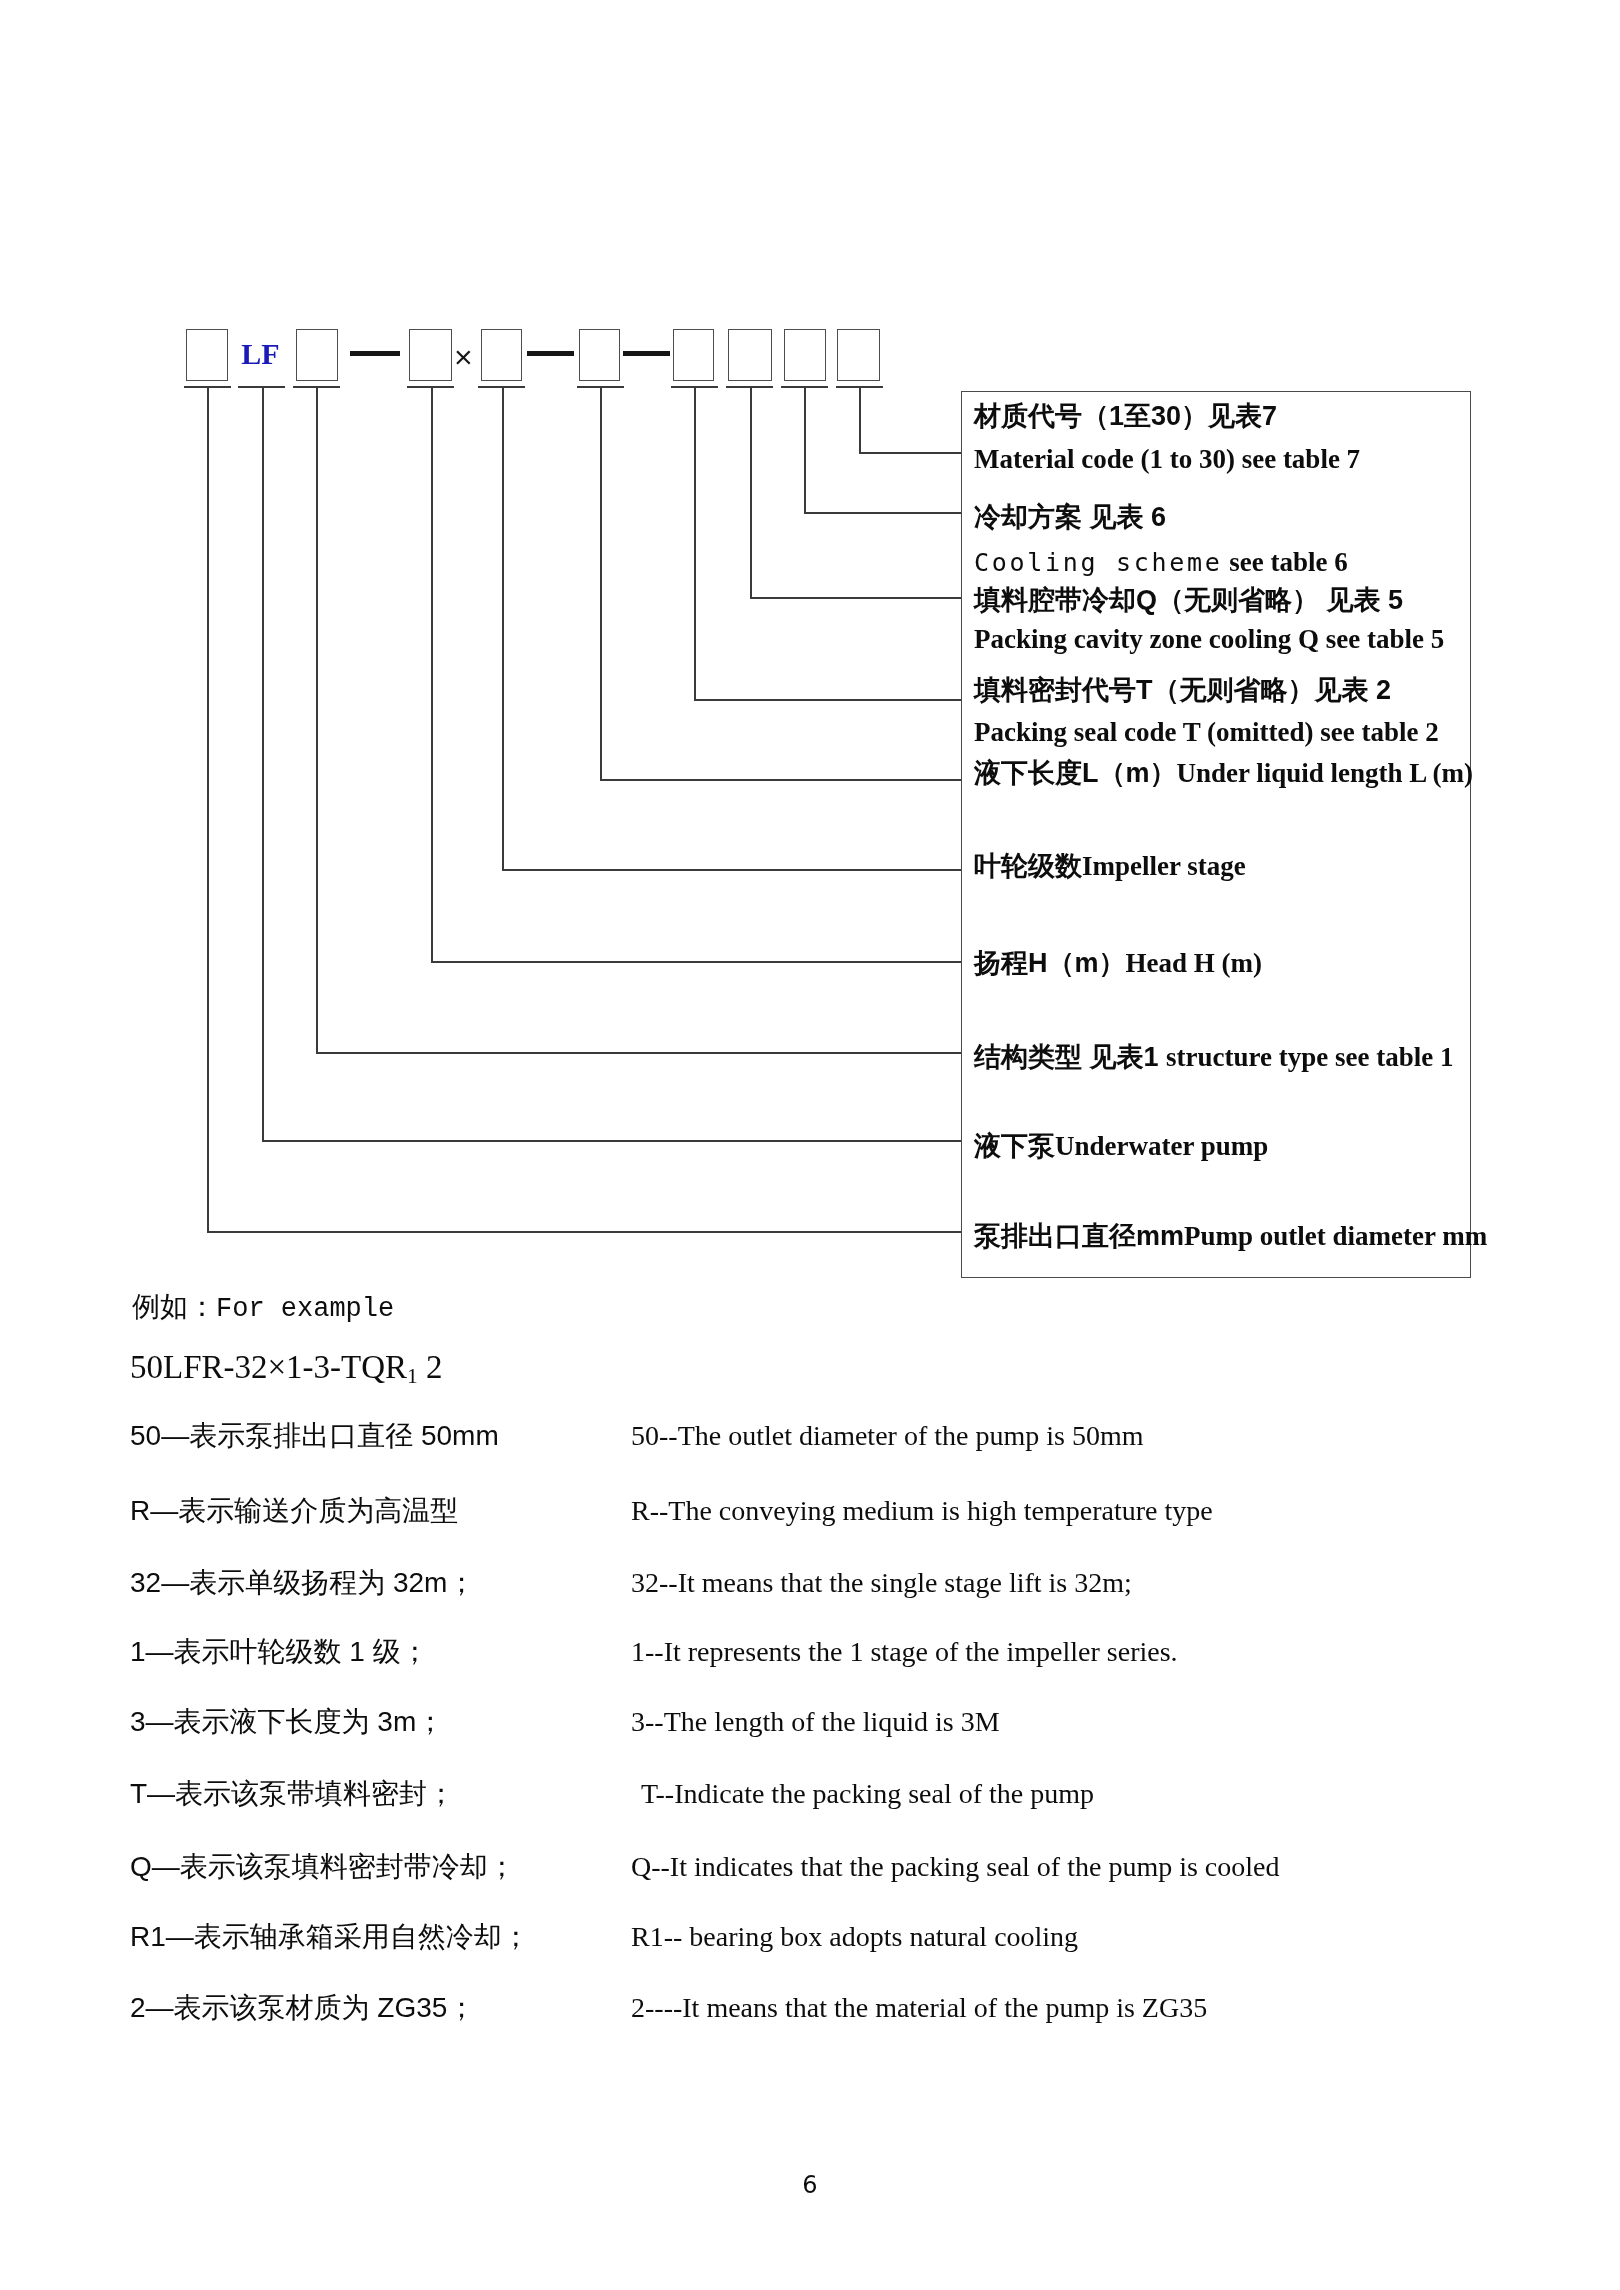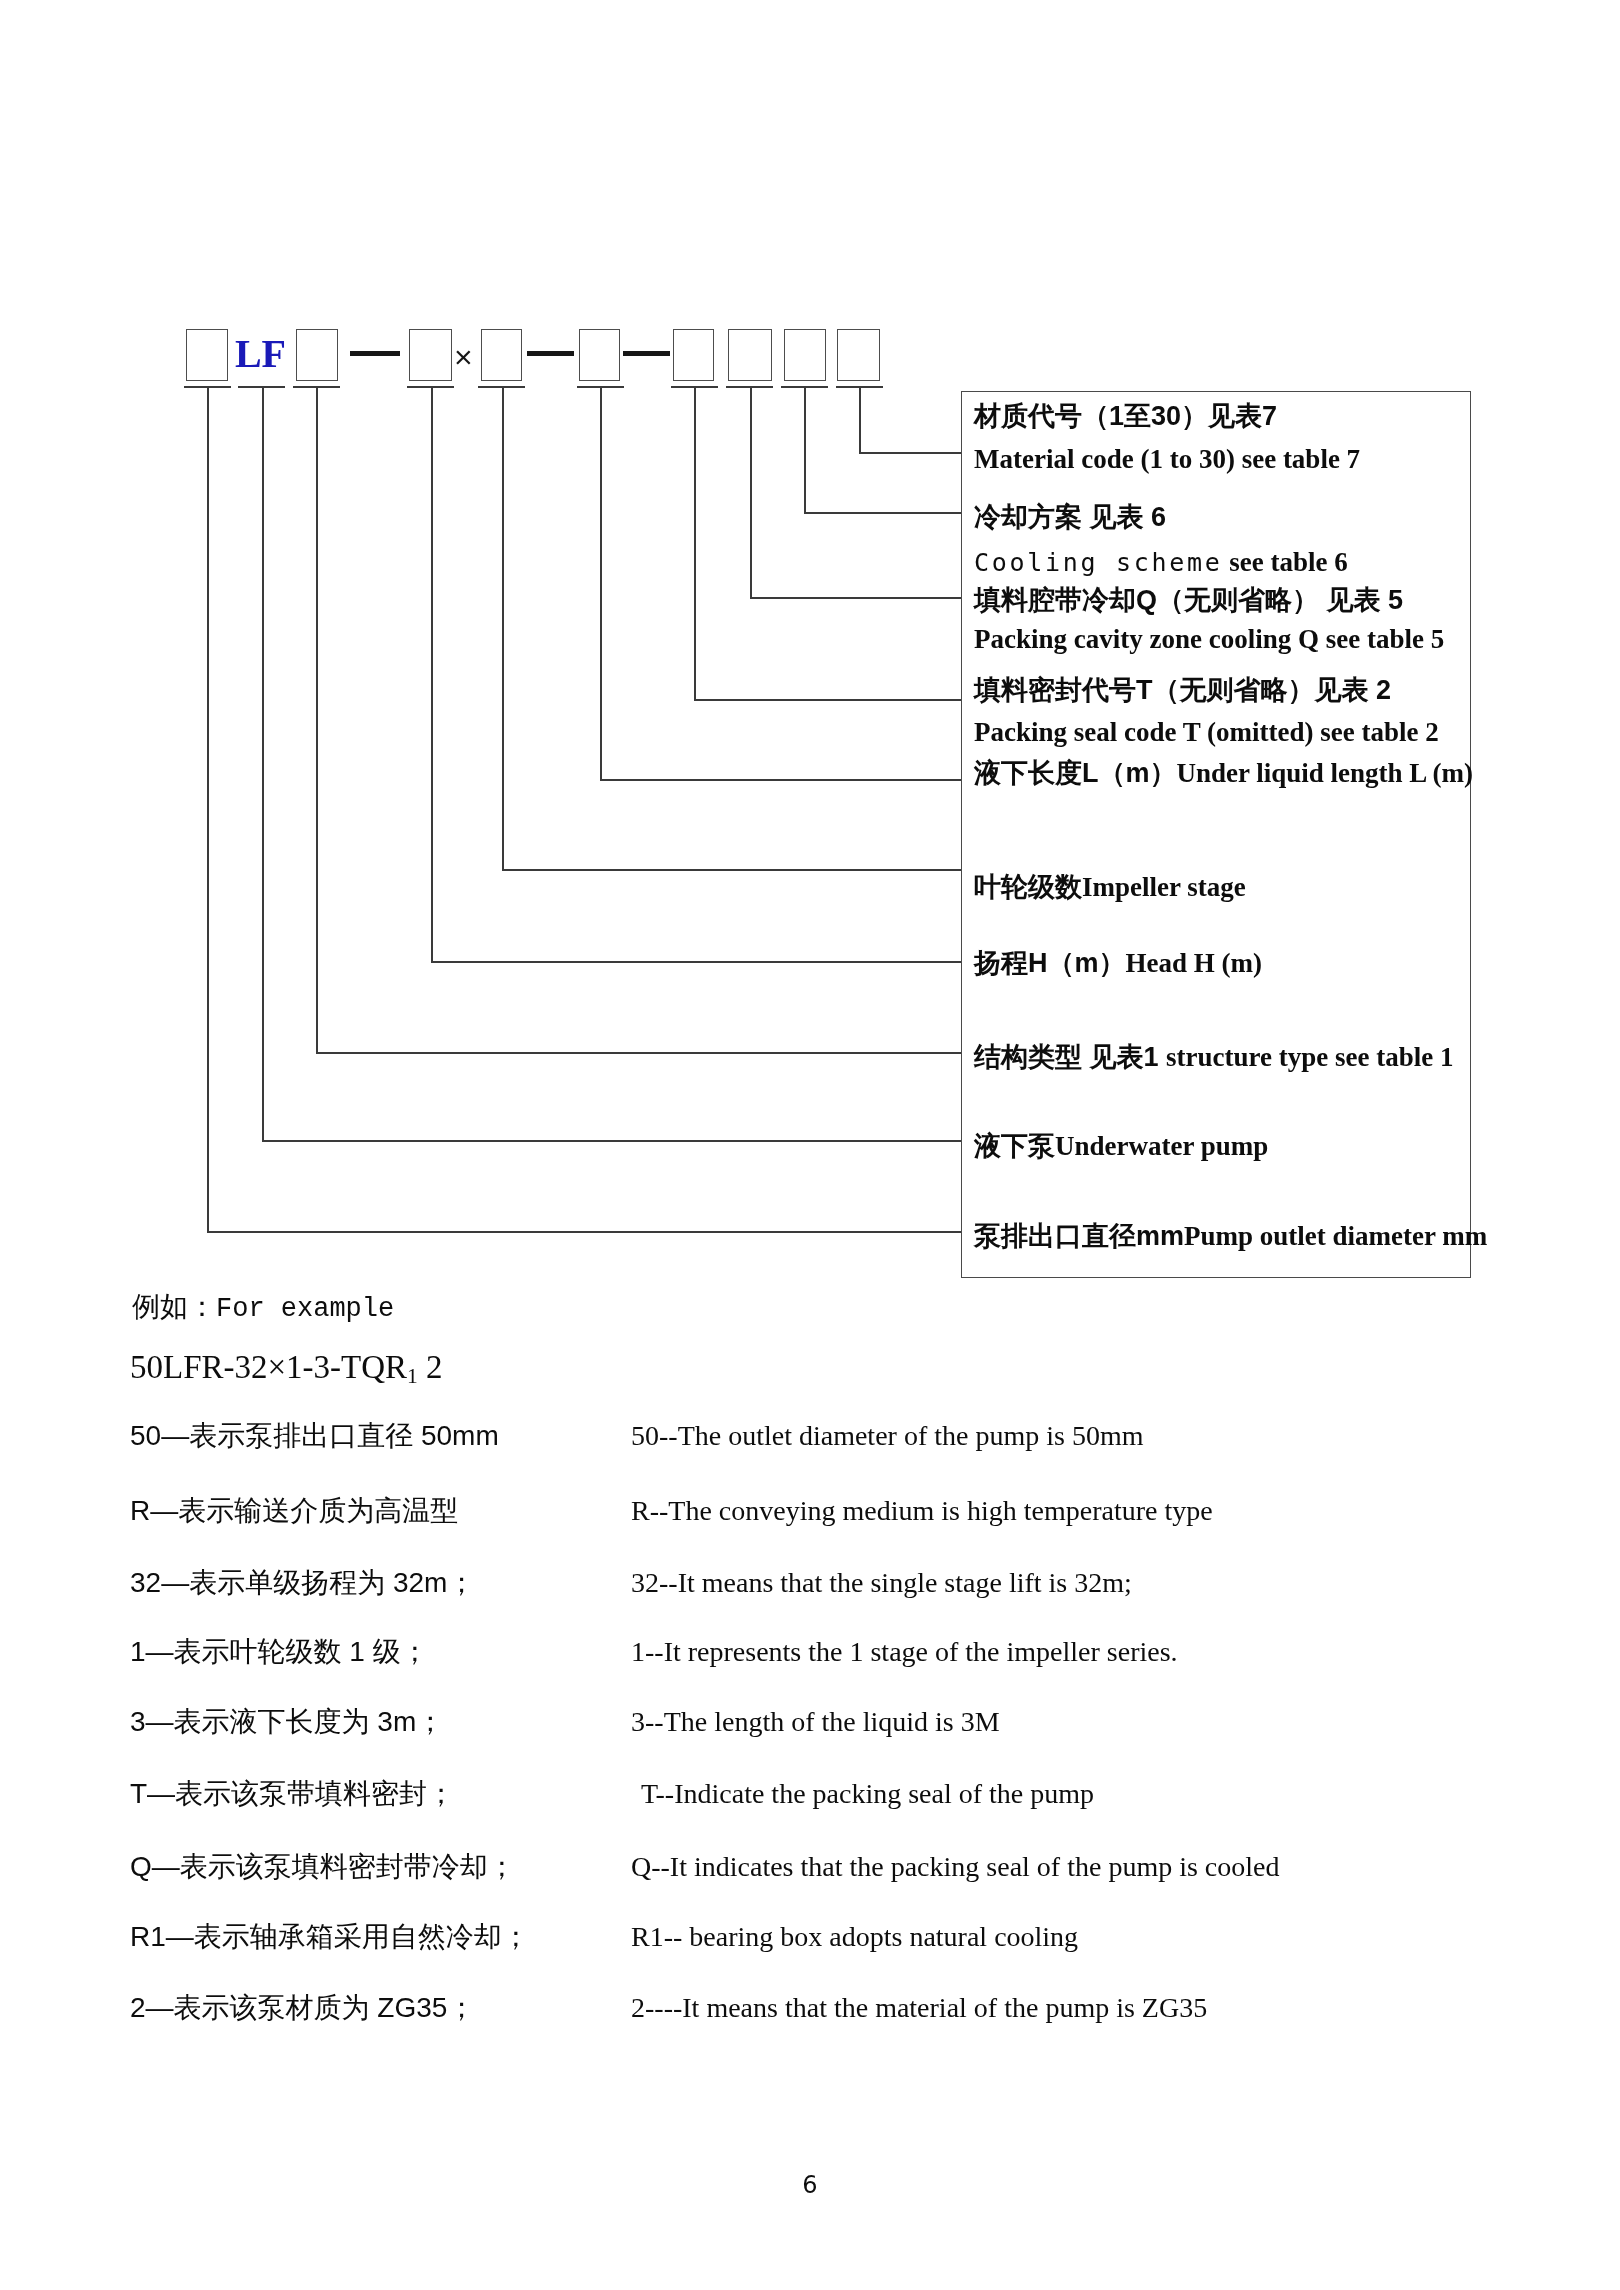--- a/index.html
+++ b/index.html
@@ -3,21 +3,21 @@
 <meta charset="utf-8">
 <style>
   html,body{margin:0;padding:0;background:#ffffff;}
   .page{position:relative;width:1620px;height:2291px;background:#ffffff;
         font-family:"Liberation Sans",sans-serif;color:#0d0d0d;overflow:hidden;}
   .title-row{position:absolute;left:143px;top:218px;white-space:nowrap;}
   .title-zh{font-size:38px;font-weight:700;letter-spacing:4.5px;}
   .title-en{font-family:"Liberation Mono",monospace;font-size:33px;font-weight:700;margin-left:38px;}
   .mbox{position:absolute;border:1.8px solid #4d4d4d;background:#fff;box-sizing:border-box;}
   .lf-prefix{position:absolute;font-family:"Liberation Serif",serif;font-weight:700;
-             font-size:40px;text-align:center;}
+             font-size:30px;text-align:center;}
   .dash-sep{position:absolute;height:4.5px;background:#161616;}
   .times-sep{position:absolute;font-size:32px;font-weight:400;color:#161616;
              font-family:"Liberation Sans",sans-serif;}
   .tick,.vline,.hline{position:absolute;background:#3a3a3a;}
   .desc-box{position:absolute;border:1.8px solid #4a4a4a;box-sizing:border-box;background:#fff;}
   .lbl{position:absolute;white-space:nowrap;transform:translateY(-50%);line-height:1;}
   .f-zh{font-family:"Liberation Sans",sans-serif;font-weight:700;font-size:27px;}
   .f-serif{font-family:"Liberation Serif",serif;font-weight:700;font-size:27px;}
   .f-mono{font-family:"DejaVu Sans Mono",monospace;font-weight:400;font-size:25px;letter-spacing:2.7px;}
   .ex-heading{position:absolute;white-space:nowrap;transform:translateY(-50%);font-size:28px;}
@@ -88,21 +88,21 @@
   <div id="legend-labels">
       <div class="lbl" style="left: 974px; top: 416px;"><span class="f-zh">材质代号（1至30）见表7</span></div>
       <div class="lbl" style="left: 974px; top: 459px;"><span class="f-serif">Material code (1 to 30) see table 7</span></div>
       <div class="lbl" style="left: 974px; top: 517px;"><span class="f-zh">冷却方案 见表 6</span></div>
       <div class="lbl" style="left: 974px; top: 562px; text-align: center;"><span class="f-mono">Cooling scheme</span><span class="f-serif">  see table 6</span></div>
       <div class="lbl" style="left: 974px; top: 600px;"><span class="f-zh">填料腔带冷却Q（无则省略） 见表 5</span></div>
       <div class="lbl" style="left: 974px; top: 639px;"><span class="f-serif">Packing cavity zone cooling Q  see table 5</span></div>
       <div class="lbl" style="left: 974px; top: 690px;"><span class="f-zh">填料密封代号T（无则省略）见表 2</span></div>
       <div class="lbl" style="left: 974px; top: 732px;"><span class="f-serif">Packing seal code T (omitted)  see table 2</span></div>
       <div class="lbl" style="left: 974px; top: 773px;"><span class="f-zh">液下长度L（m）</span><span class="f-serif">Under liquid length L (m)</span></div>
-      <div class="lbl" style="left: 974px; top: 887px;"><span class="f-zh">叶轮级数</span><span class="f-serif">Impeller stage</span></div>
+      <div class="lbl" style="left: 974px; top: 866px;"><span class="f-zh">叶轮级数</span><span class="f-serif">Impeller stage</span></div>
       <div class="lbl" style="left: 974px; top: 963px;"><span class="f-zh">扬程H（m）</span><span class="f-serif">Head H (m)</span></div>
       <div class="lbl" style="left: 974px; top: 1057px;"><span class="f-zh">结构类型 见表1 </span><span class="f-serif">structure type  see table 1</span></div>
       <div class="lbl" style="left: 974px; top: 1146px;"><span class="f-zh">液下泵</span><span class="f-serif">Underwater pump</span></div>
       <div class="lbl" style="left: 974px; top: 1236px;"><span class="f-zh">泵排出口直径mm</span><span class="f-serif">Pump outlet diameter mm</span></div>
     </div>
 
   <div class="ex-heading" style="left:132px;top:1307px;">
     <span>例如：</span><span class="mono">For example</span>
   </div>
 

